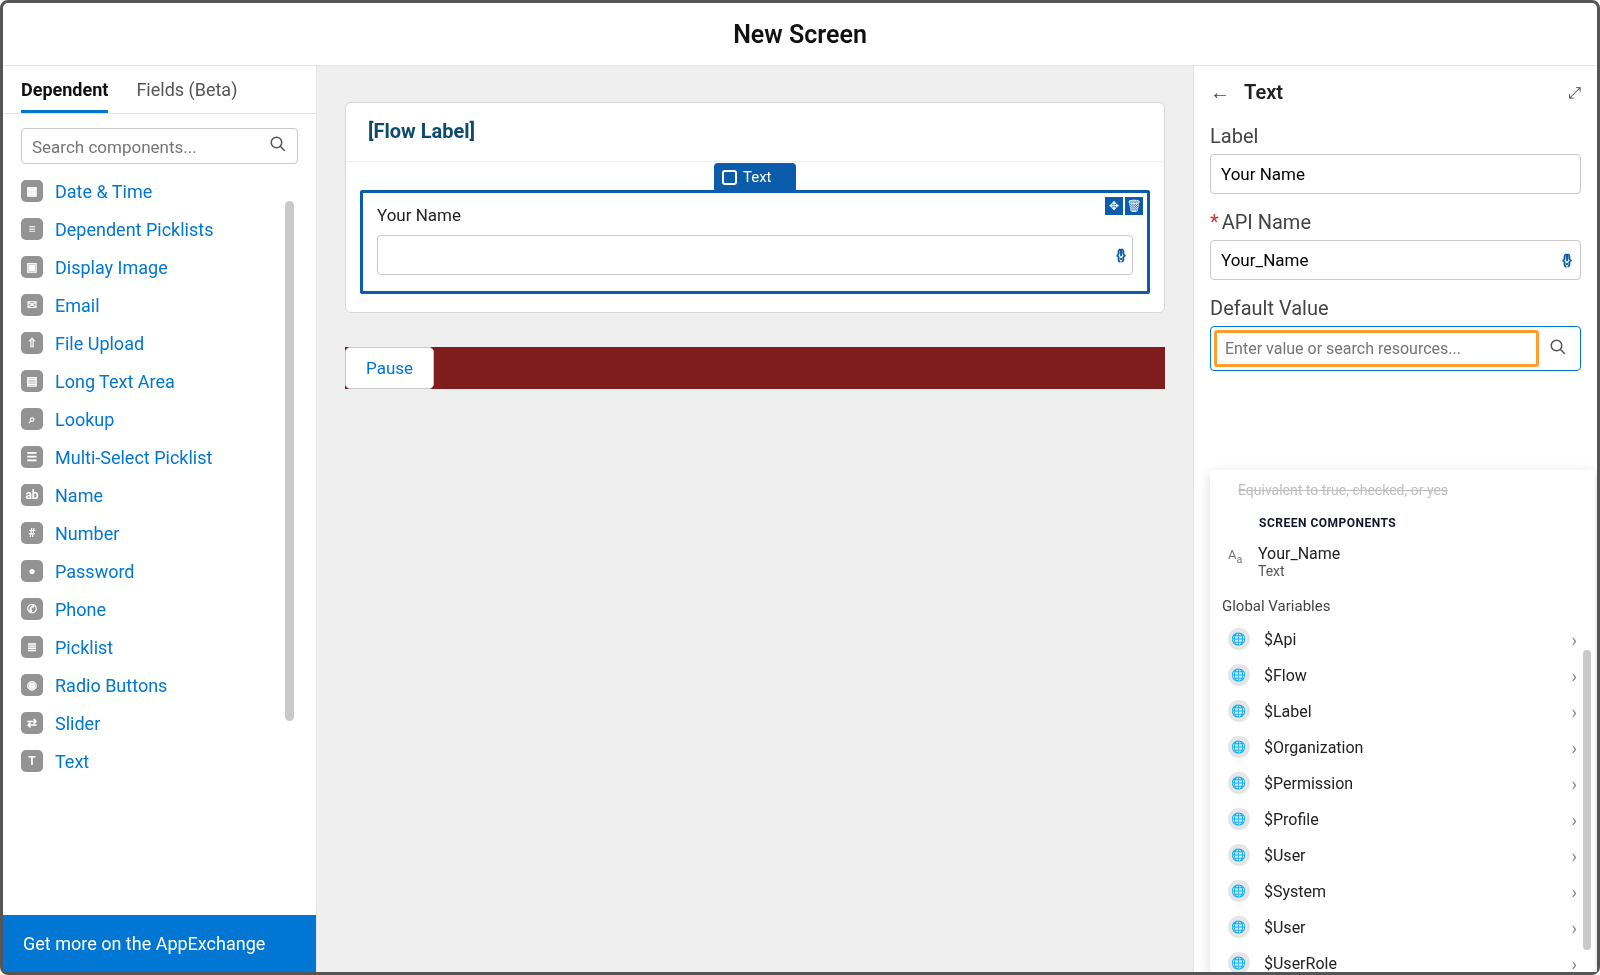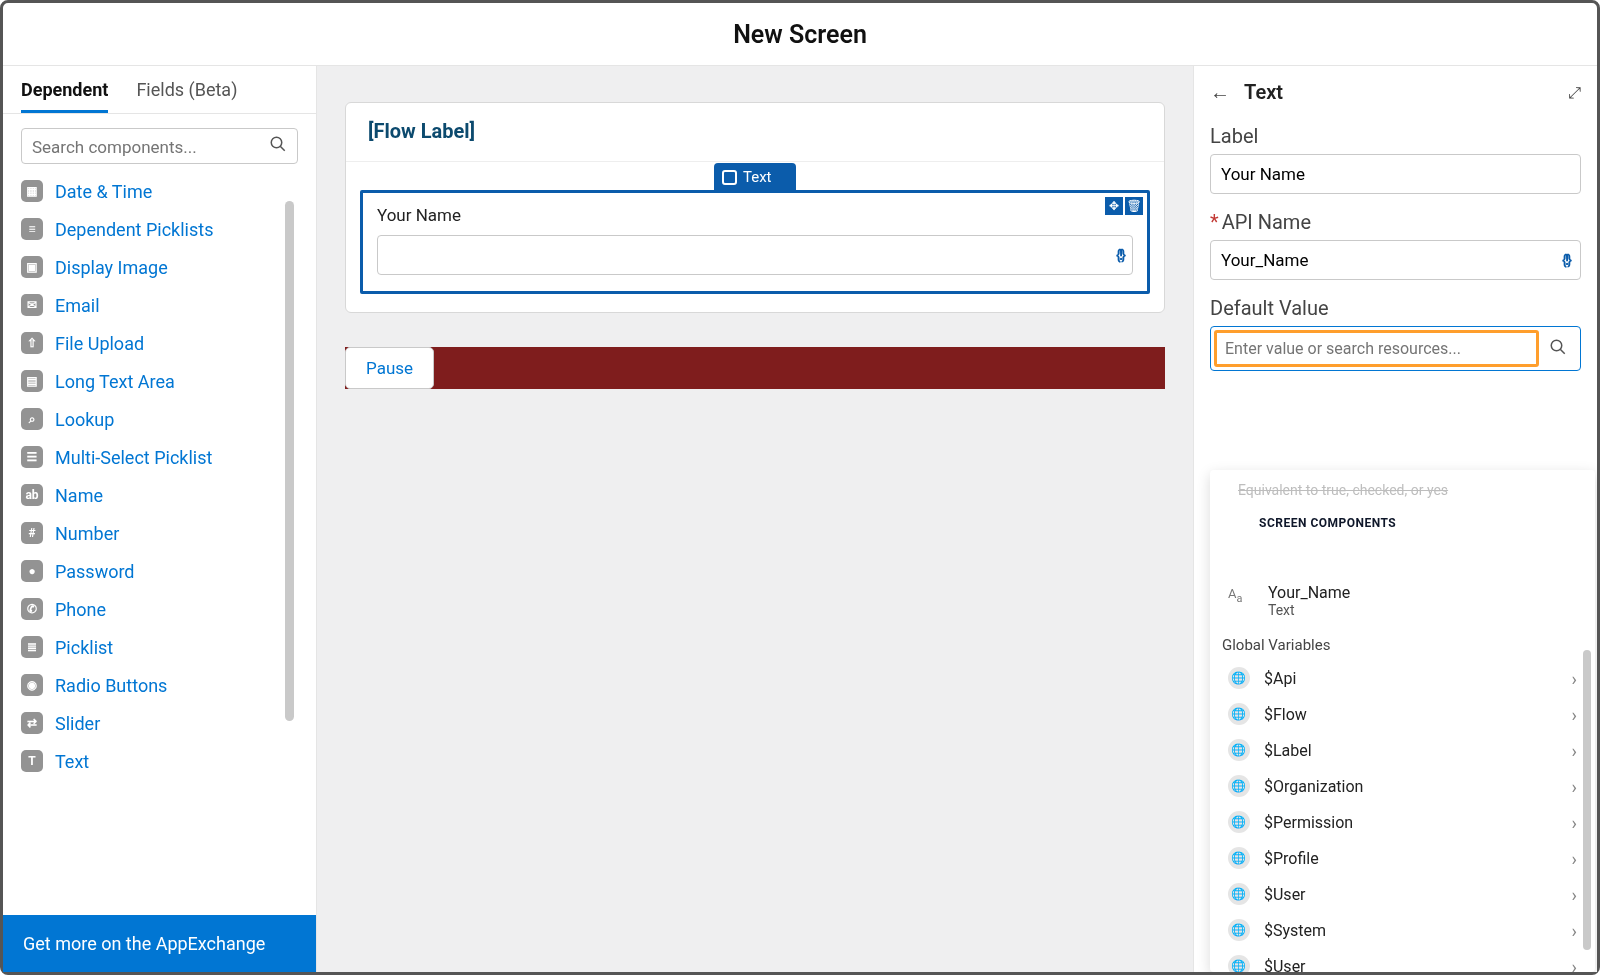--- a/index.html
+++ b/index.html
@@ -300,21 +300,21 @@
   .dd-item .ico {
     width: 22px; height:22px;
     border-radius: 50%;
     background: #e5e5e5;
     color:#555;
     display:flex;align-items:center;justify-content:center;
     font-size: 12px;
   }
   .dd-item .txt { flex:1; }
   .dd-item .chev { color:#888; font-size: 18px;}
-  .dd-comp { padding: 6px 18px 10px 18px; display:flex; gap:18px; align-items:flex-start;margin-top:39px;}
+  .dd-comp { padding: 6px 18px 10px 18px; display:flex; gap:8px; align-items:flex-start;}
   .dd-comp .ico2 { font-size:13px; color:#777; padding-top:3px; min-width:22px;}
   .dd-comp .main .n { font-size:16px; color:#222;}
   .dd-comp .main .t { font-size:14px; color:#555;}
   .dd-subhead { font-size:15px; color:#444; padding: 8px 18px 6px 12px;}
   .dd-scroll {
     position:absolute; right:4px; top:180px; width:8px; height:300px;
     background:#c9c9c9; border-radius:5px;
   }
 
   svg.mag-svg { width:18px; height:18px; }

